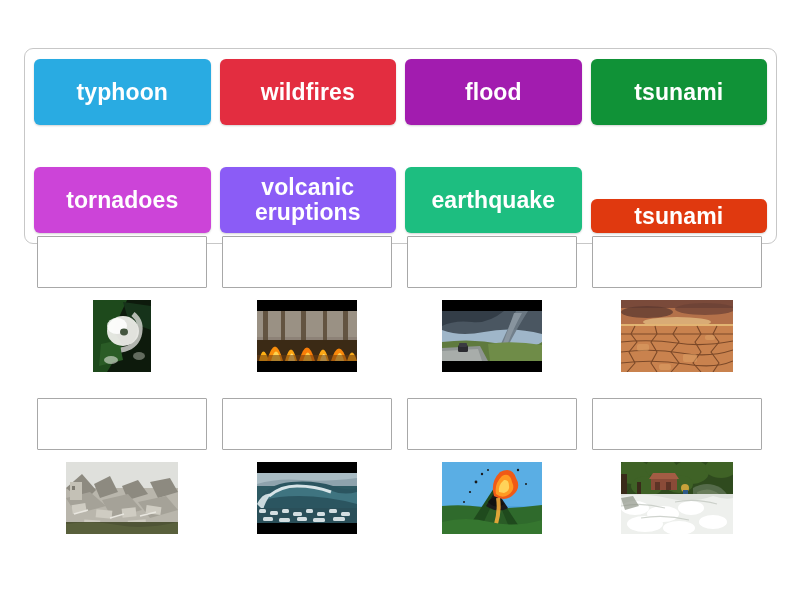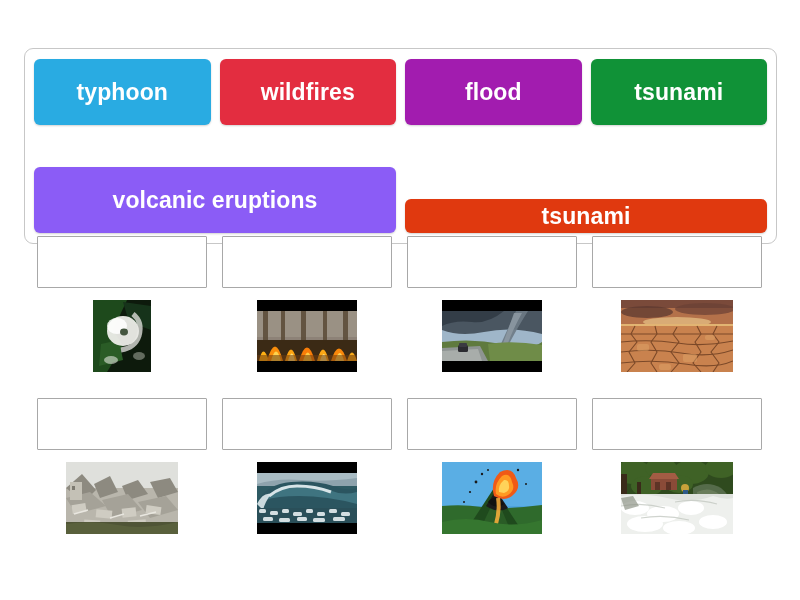--- a/index.html
+++ b/index.html
@@ -133,22 +133,28 @@
       </div>
       <div class="word-tile" style="background-color: #a21caf;">
         <span>flood</span>
       </div>
       <div class="word-tile" style="background-color: rgb(16, 146, 55);">
         <span>tsunami</span>
       </div>
     </div>
 
     <div class="word-row">
+      <div class="word-tile" style="background-color: rgb(204, 68, 216);">
+        <span>tornadoes</span>
+      </div>
       <div class="word-tile" style="background-color: #8b5cf6;">
         <span>volcanic eruptions</span>
+      </div>
+      <div class="word-tile" style="background-color: rgb(29, 190, 128);">
+        <span>earthquake</span>
       </div>
       <div class="word-tile" style="background-color: rgb(224, 57, 15); margin-top: 32px;">
         <span>tsunami</span>
       </div>
     </div>
 
   </div>
 
   <div class="answer-grid">
 

